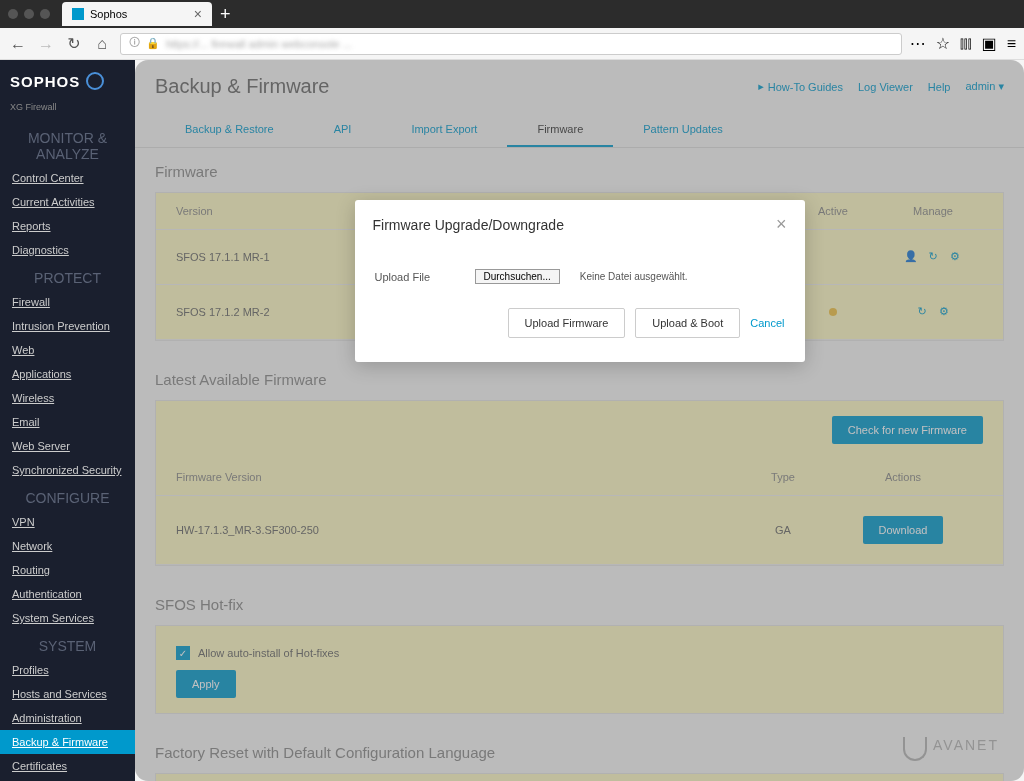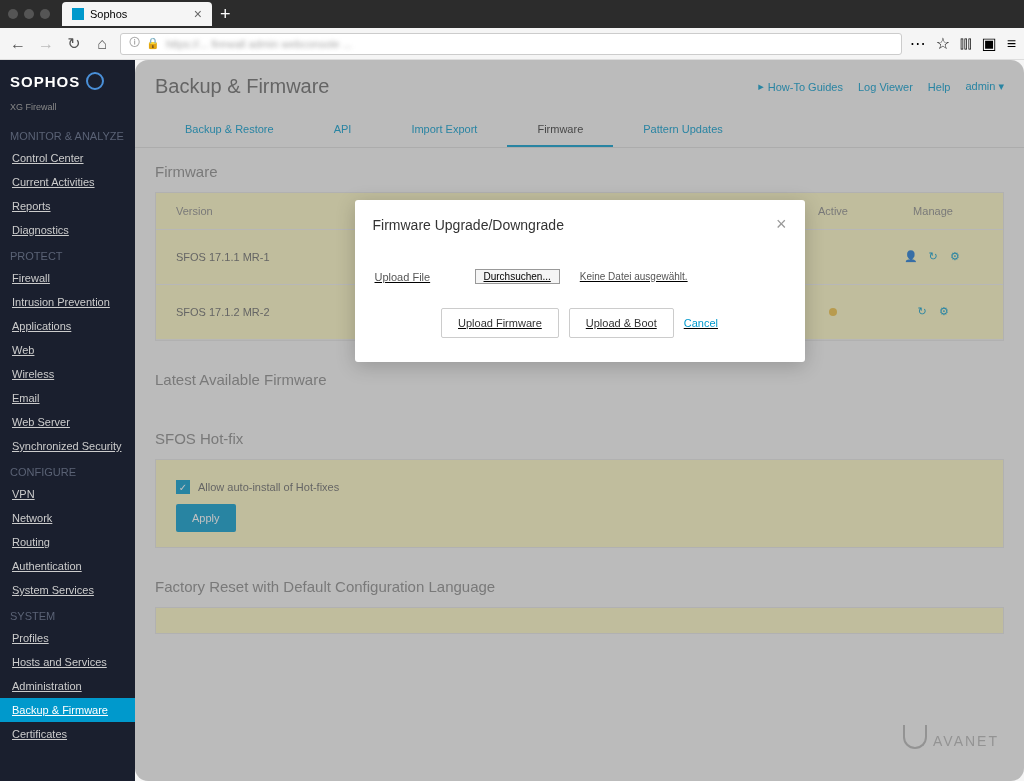--- a/index.html
+++ b/index.html
@@ -21,21 +21,21 @@
 .toolbar-right { display: flex; gap: 10px; align-items: center; }
 
 
 .app { display: flex; height: calc(781px - 60px); }
 .sidebar { width: 135px; background: #1a1f2e; color: #fff; overflow-y: auto; font-size: 11px; flex-shrink: 0; }
 .logo { padding: 12px 10px; display: flex; align-items: center; gap: 6px; }
 .logo-text { font-size: 15px; font-weight: bold; letter-spacing: 1px; }
 .logo-sub { font-size: 9px; color: #888; padding: 0 10px 10px; }
 .logo-globe { width: 18px; height: 18px; border: 2px solid #4a90d9; border-radius: 50%; }
 
-.sb-section { color: #5a6275; font-size: 11px; padding: 8px 10px 4px; text-transform: uppercase; }
+.sb-section { color: #5a6275; font-size: 14px; padding: 8px 10px 4px; text-transform: uppercase; text-align: center; }
 .sb-item { padding: 6px 12px; color: #ccc; cursor: pointer; font-size: 11px; text-decoration: underline; }
 .sb-item.active { background: #0099cc; color: #fff; }
 
 .content { flex: 1; background: #f5f5f5; overflow-y: auto; position: relative; }
 .page-header { display: flex; align-items: center; padding: 15px 20px; }
 .page-title { font-size: 20px; color: #666; font-weight: normal; }
 .header-links { margin-left: auto; display: flex; gap: 15px; font-size: 11px; }
 .header-link { color: #0099cc; cursor: pointer; display: flex; align-items: center; gap: 4px; }
 
 .tabs { display: flex; padding: 0 20px; border-bottom: 1px solid #ddd; }
@@ -66,27 +66,27 @@
 
 .checkbox-row { display: flex; align-items: center; gap: 8px; padding: 10px 0; font-size: 11px; color: #666; }
 .checkbox { width: 14px; height: 14px; background: #0099cc; display: flex; align-items: center; justify-content: center; color: #fff; font-size: 10px; }
 
 
 .overlay { position: absolute; inset: 0; background: rgba(100,100,100,0.4); display: flex; align-items: flex-start; justify-content: center; padding-top: 140px; z-index: 100; border-radius: 13px; }
 .modal { background: #fff; width: 450px; border-radius: 3px; box-shadow: 0 4px 20px rgba(0,0,0,0.2); }
 .modal-header { display: flex; padding: 14px 18px; align-items: center; }
 .modal-title { font-size: 14px; color: #333; }
 .modal-close { margin-left: auto; color: #999; cursor: pointer; font-size: 18px; }
-.modal-body { padding: 20px 20px 10px; text-decoration: underline; }
+.modal-body { padding: 20px 20px 10px; }
 .modal-row { display: flex; align-items: center; gap: 20px; font-size: 11px; color: #555; margin-bottom: 18px; }
 .file-btn { border: 1px solid #999; padding: 1px 8px; font-size: 10px; background: #f5f5f5; cursor: pointer; }
 .file-label { font-size: 10px; color: #555; }
-.modal-actions { display: flex; gap: 10px; justify-content: center; align-items: center; padding: 6px 0 14px; }
-
-.watermark { position: absolute; bottom: 32px; right: 25px; display: flex; align-items: flex-end; gap: 6px; color: #888; font-size: 14px; letter-spacing: 2px; opacity: 0.6; }
+.modal-actions { display: flex; gap: 10px; justify-content: flex-end; align-items: center; padding: 6px 0 14px; }
+
+.watermark { position: absolute; bottom: 20px; right: 25px; display: flex; align-items: flex-start; gap: 6px; color: #888; font-size: 14px; letter-spacing: 2px; opacity: 0.6; }
 .wm-shield { width: 24px; height: 24px; border: 2px solid #888; border-radius: 0 0 12px 12px; border-top: none; position: relative; }
 </style>
 </head>
 <body>
 
 <div class="browser-chrome">
   <div class="traffic-lights">
     <div class="traffic-light"></div>
     <div class="traffic-light"></div>
     <div class="traffic-light"></div>
@@ -129,22 +129,22 @@
 
     <div class="sb-section">MONITOR &amp; ANALYZE</div>
     <div class="sb-item">Control Center</div>
     <div class="sb-item">Current Activities</div>
     <div class="sb-item">Reports</div>
     <div class="sb-item">Diagnostics</div>
 
     <div class="sb-section">PROTECT</div>
     <div class="sb-item">Firewall</div>
     <div class="sb-item">Intrusion Prevention</div>
+    <div class="sb-item">Web</div>
     <div class="sb-item">Applications</div>
-    <div class="sb-item">Web</div>
     <div class="sb-item">Wireless</div>
     <div class="sb-item">Email</div>
     <div class="sb-item">Web Server</div>
     <div class="sb-item">Synchronized Security</div>
 
     <div class="sb-section">CONFIGURE</div>
     <div class="sb-item">VPN</div>
     <div class="sb-item">Network</div>
     <div class="sb-item">Routing</div>
     <div class="sb-item">Authentication</div>
@@ -203,20 +203,35 @@
           <div class="col-manage manage-icons">
             <span class="mi">↻</span>
             <span class="mi">⚙</span>
           </div>
         </div>
       </div>
     </div>
 
     <div class="section">
       <h2 class="section-title">Latest Available Firmware</h2>
+      <div class="panel">
+        <div class="right-actions">
+          <button class="btn-primary">Check for new Firmware</button>
+        </div>
+        <div class="table-header">
+          <div class="col-version">Firmware Version</div>
+          <div class="col-type">Type</div>
+          <div class="col-actions">Actions</div>
+        </div>
+        <div class="table-row">
+          <div class="col-version">HW-17.1.3_MR-3.SF300-250</div>
+          <div class="col-type">GA</div>
+          <div class="col-actions"><button class="btn-primary">Download</button></div>
+        </div>
+      </div>
     </div>
 
     <div class="section">
       <h2 class="section-title">SFOS Hot-fix</h2>
       <div class="panel" style="padding:10px 20px 15px">
         <div class="checkbox-row">
           <span class="checkbox">✓</span>
           <span>Allow auto-install of Hot-fixes</span>
         </div>
         <button class="btn-primary">Apply</button>

